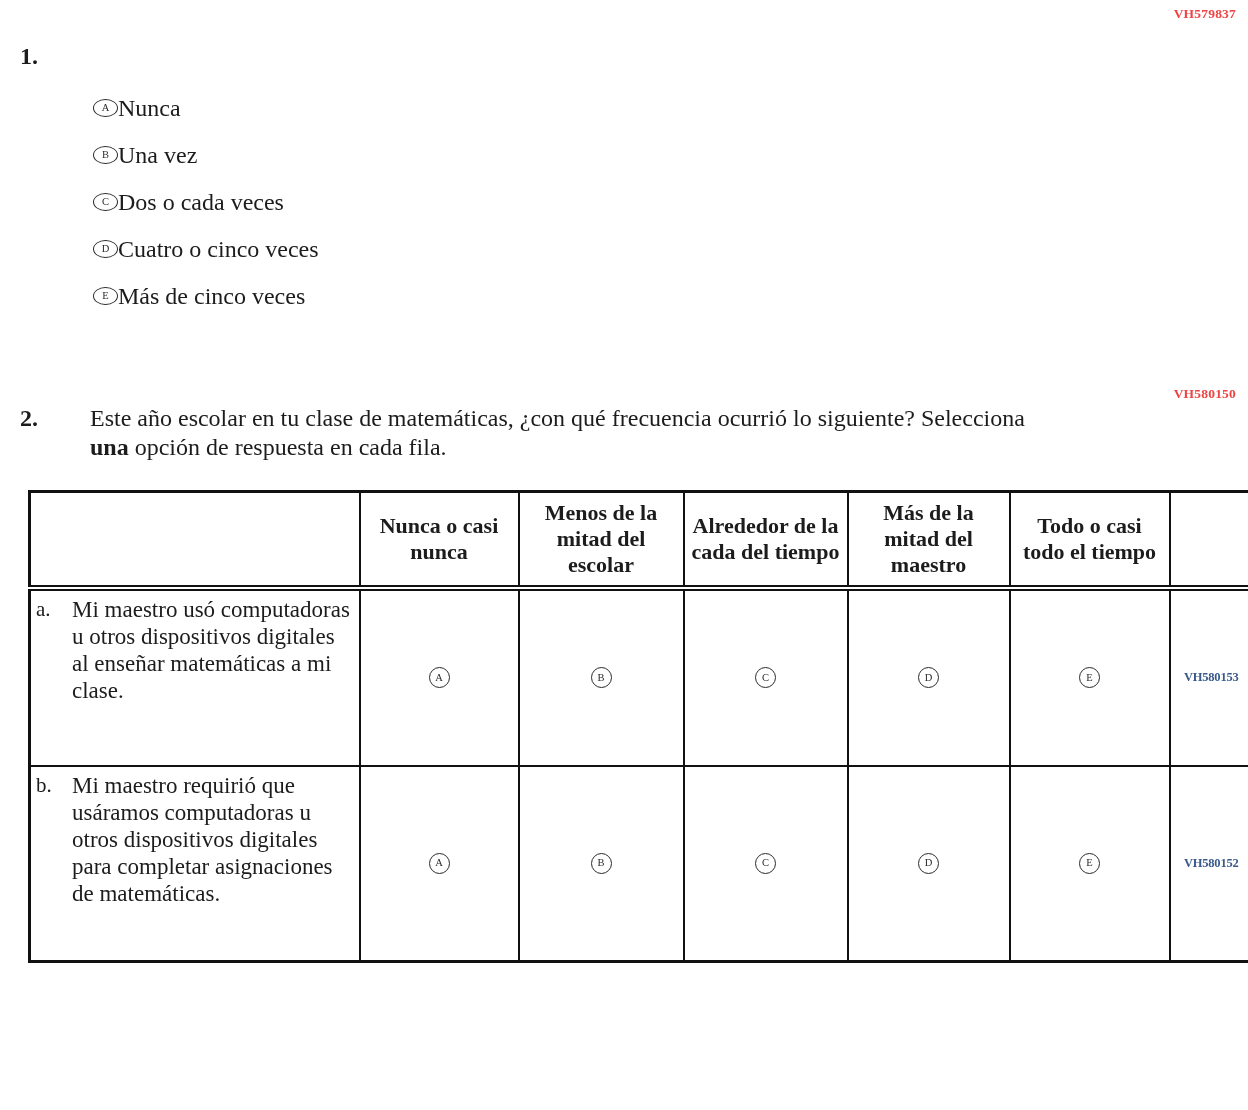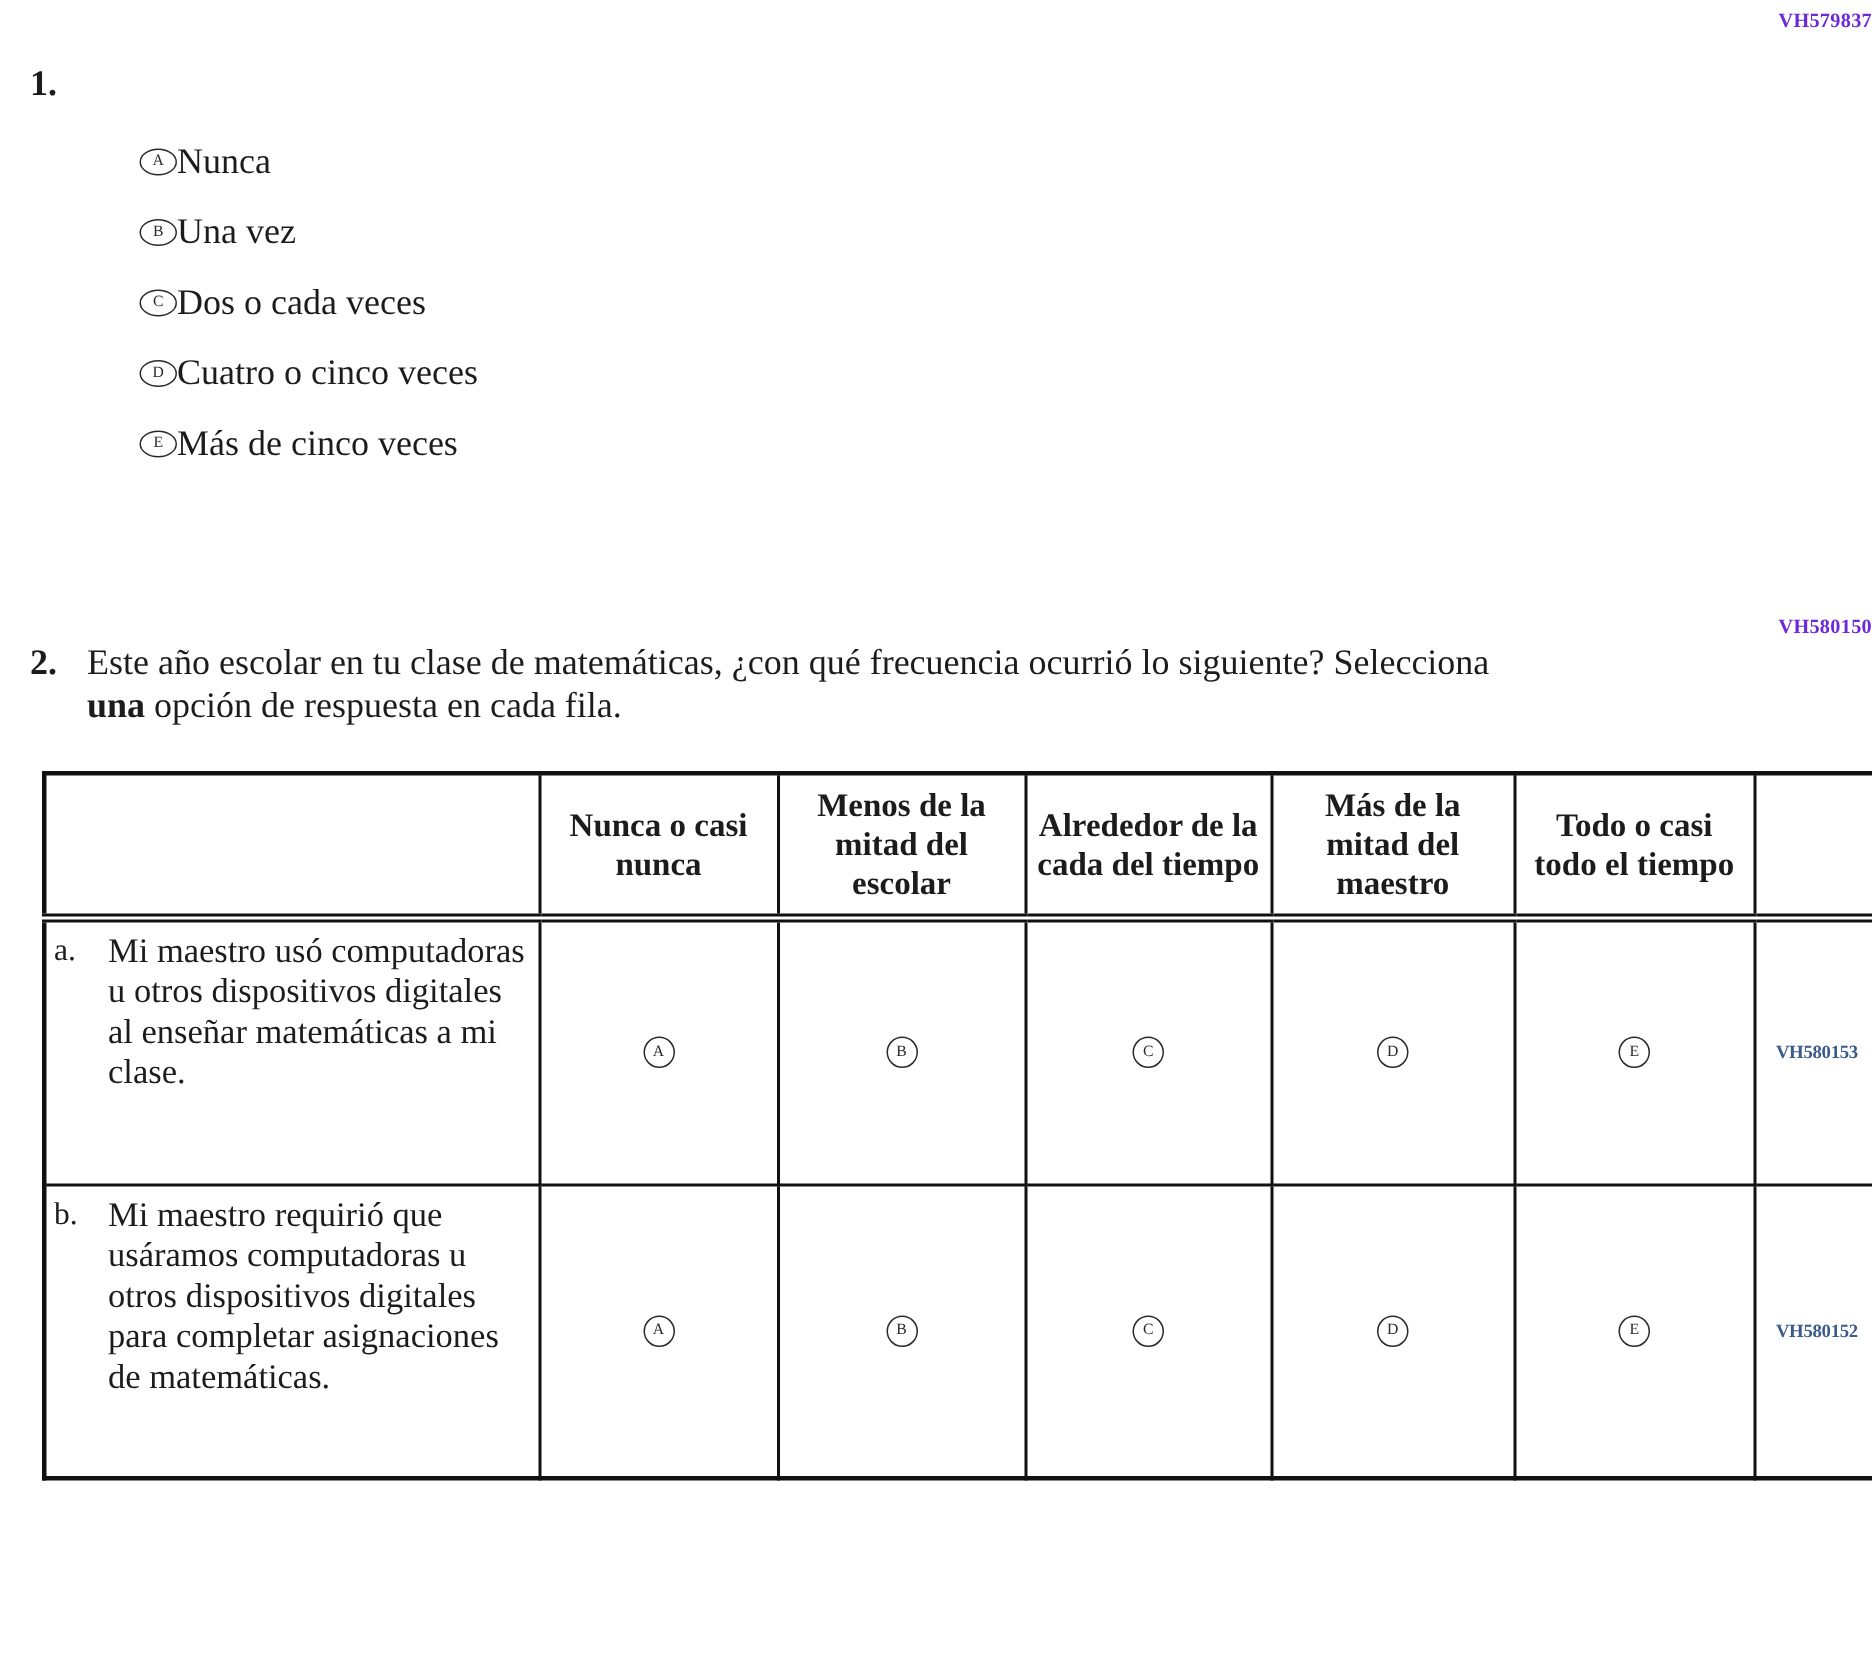--- a/index.html
+++ b/index.html
@@ -8,45 +8,46 @@
     position: relative;
     width: 1248px;
     height: 1110px;
     background: #ffffff;
     font-family: "Liberation Serif", serif;
     color: #1c1c1c;
     overflow: hidden;
   }
   .item-code {
     text-align: right;
+    padding-right: 12px;
     font-size: 13.5px;
     font-weight: bold;
-    color: #6d28d9;
+    color: #ef4444;
     letter-spacing: 0.2px;
   }
   .code-top { padding-top: 6px; }
-  .code-q2 { margin-top: 104px; }
+  .code-q2 { margin-top: 80px; }
 
   .question { margin-left: 20px; }
   .q1 { margin-top: 20px; }
   .q2 { margin-top: 2px; }
 
   .q-row { display: flex; align-items: flex-start; }
   .q-num {
     flex: 0 0 38px;
     font-weight: bold;
     font-size: 24px;
     line-height: 29px;
   }
   .q-text {
     font-size: 24px;
     line-height: 29px;
     max-width: 985px;
   }
-  .q2 .q-text { max-width: 950px; }
+  .q2 .q-text { max-width: 950px; margin-left: 32px; }
   .q-text strong { font-weight: bold; }
 
   .options {
     list-style: none;
     margin: 27px 0 0 73px;
   }
   .option {
     display: flex;
     align-items: center;
     margin-bottom: 27px;

